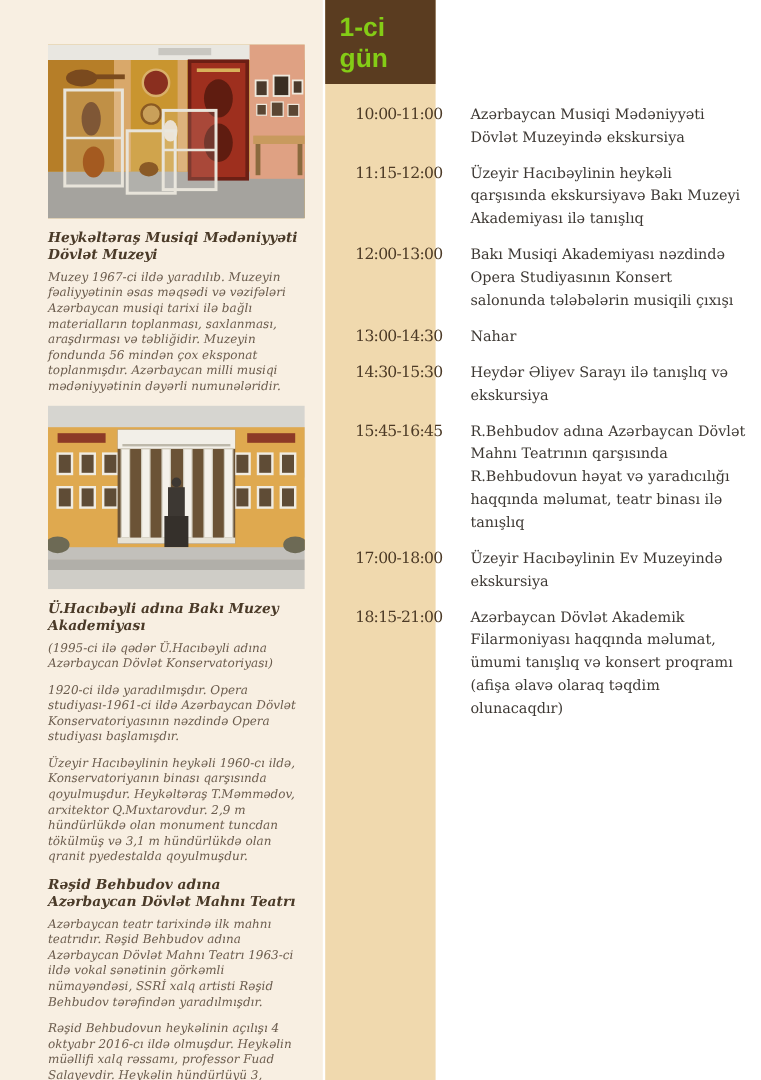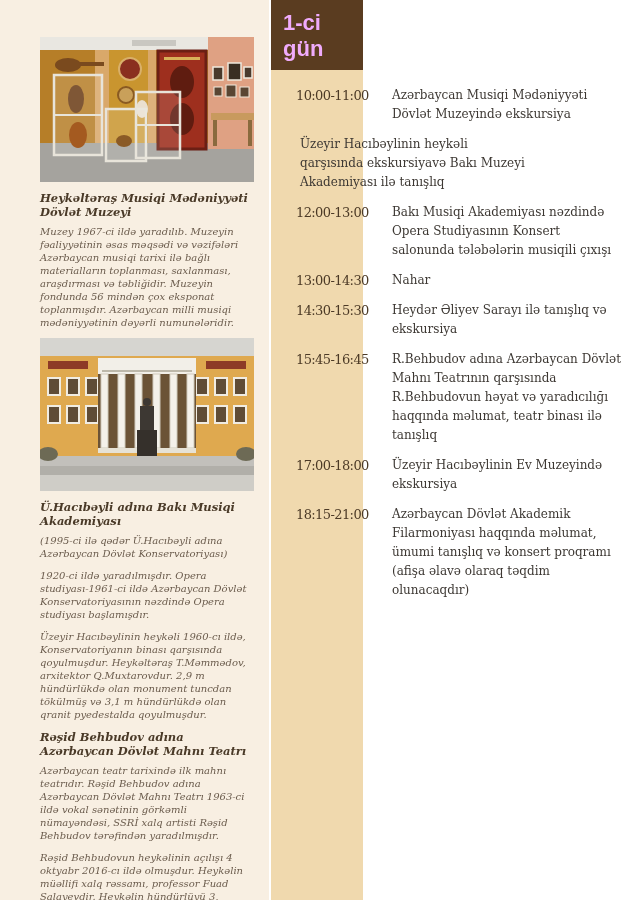--- a/index.html
+++ b/index.html
@@ -22,21 +22,21 @@
   .body-text{
     font-style:italic; font-size:10px; line-height:13px;
     color:#6a5b4c; margin:0 0 9px 0;
   }
   .section{ margin:0 0 6px 0; }
   
   .schedule-col{ position:absolute; left:271px; top:0; width:363px; height:900px; background:#ffffff; }
   .time-strip{ position:absolute; left:0; top:0; width:92px; height:900px; background:#f0d9ae; }
   .day-header{
     position:absolute; left:0; top:0; width:92px; height:70px; background:#5a3c20;
-    color:#f0abfc; font-family:"Liberation Sans", sans-serif; font-weight:bold; font-size:22px;
+    color:#84cc16; font-family:"Liberation Sans", sans-serif; font-weight:bold; font-size:22px;
     display:flex; align-items:flex-end; box-sizing:border-box; padding:0 0 8px 12px;
   }
   .entries{ position:absolute; left:15px; top:86px; width:408px; }
   .entry{ display:flex; margin-bottom:11px; }
   .entry-time{
     width:92px; flex-shrink:0; box-sizing:border-box; padding-left:10px;
     font-size:13px; letter-spacing:-0.6px; line-height:19px; color:#4c3a26;
   }
   .entry-activity{
     margin-left:14px; width:230px;
@@ -136,21 +136,21 @@
         <circle cx="107" cy="64" r="4" fill="#3d3833"></circle>
         <rect x="100" y="68" width="14" height="26" fill="#3d3833"></rect>
         <rect x="97" y="92" width="20" height="26" fill="#35302b"></rect>
 
         <rect x="0" y="118" width="214" height="10" fill="#c2c0bb"></rect>
         <rect x="0" y="128" width="214" height="9" fill="#b1afa9"></rect>
         <rect x="0" y="137" width="214" height="16" fill="#cfcdc7"></rect>
         <ellipse cx="8" cy="116" rx="10" ry="7" fill="#6d6a55"></ellipse>
         <ellipse cx="206" cy="116" rx="10" ry="7" fill="#6d6a55"></ellipse>
       </svg>
-      <p class="section-heading">Ü.Hacıbəyli adına Bakı Musiqi Akademiyası</p>
+      <p class="section-heading">Ü.Hacıbəyli adına Bakı Muzey Akademiyası</p>
       <p class="body-text">(1995-ci ilə qədər Ü.Hacıbəyli adına Azərbaycan Dövlət Konservatoriyası)</p>
       <p class="body-text">1920-ci ildə yaradılmışdır. Opera studiyası-1961-ci ildə Azərbaycan Dövlət Konservatoriyasının nəzdində Opera studiyası başlamışdır.</p>
       <p class="body-text">Üzeyir Hacıbəylinin heykəli 1960-cı ildə, Konservatoriyanın binası qarşısında qoyulmuşdur. Heykəltəraş T.Məmmədov, arxitektor Q.Muxtarovdur. 2,9 m hündürlükdə olan monument tuncdan tökülmüş və 3,1 m hündürlükdə olan qranit pyedestalda qoyulmuşdur.</p>
     </div>
 
     <div class="section">
       <p class="section-heading">Rəşid Behbudov adına Azərbaycan Dövlət Mahnı Teatrı</p>
       <p class="body-text">Azərbaycan teatr tarixində ilk mahnı teatrıdır. Rəşid Behbudov adına Azərbaycan Dövlət Mahnı Teatrı 1963-ci ildə vokal sənətinin görkəmli nümayəndəsi, SSRİ xalq artisti Rəşid Behbudov tərəfindən yaradılmışdır.</p>
       <p class="body-text">Rəşid Behbudovun heykəlinin açılışı 4 oktyabr 2016-cı ildə olmuşdur. Heykəlin müəllifi xalq rəssamı, professor Fuad Salayevdir. Heykəlin hündürlüyü 3, pyedestalla birlikdə isə 4,5 metrdir.</p>
     </div>
@@ -161,20 +161,21 @@
     <div class="day-header">1-ci gün</div>
 
     <div class="entries">
 
         <div class="entry">
           <div class="entry-time">10:00-11:00</div>
           <div class="entry-activity">Azərbaycan Musiqi Mədəniyyəti Dövlət Muzeyində ekskursiya</div>
         </div>
 
         <div class="entry">
+          <div class="entry-time">11:15-12:00</div>
           <div class="entry-activity">Üzeyir Hacıbəylinin heykəli qarşısında ekskursiyavə Bakı Muzeyi Akademiyası ilə tanışlıq</div>
         </div>
 
         <div class="entry">
           <div class="entry-time">12:00-13:00</div>
           <div class="entry-activity">Bakı Musiqi Akademiyası nəzdində Opera Studiyasının Konsert salonunda tələbələrin musiqili çıxışı</div>
         </div>
 
         <div class="entry">
           <div class="entry-time">13:00-14:30</div>

